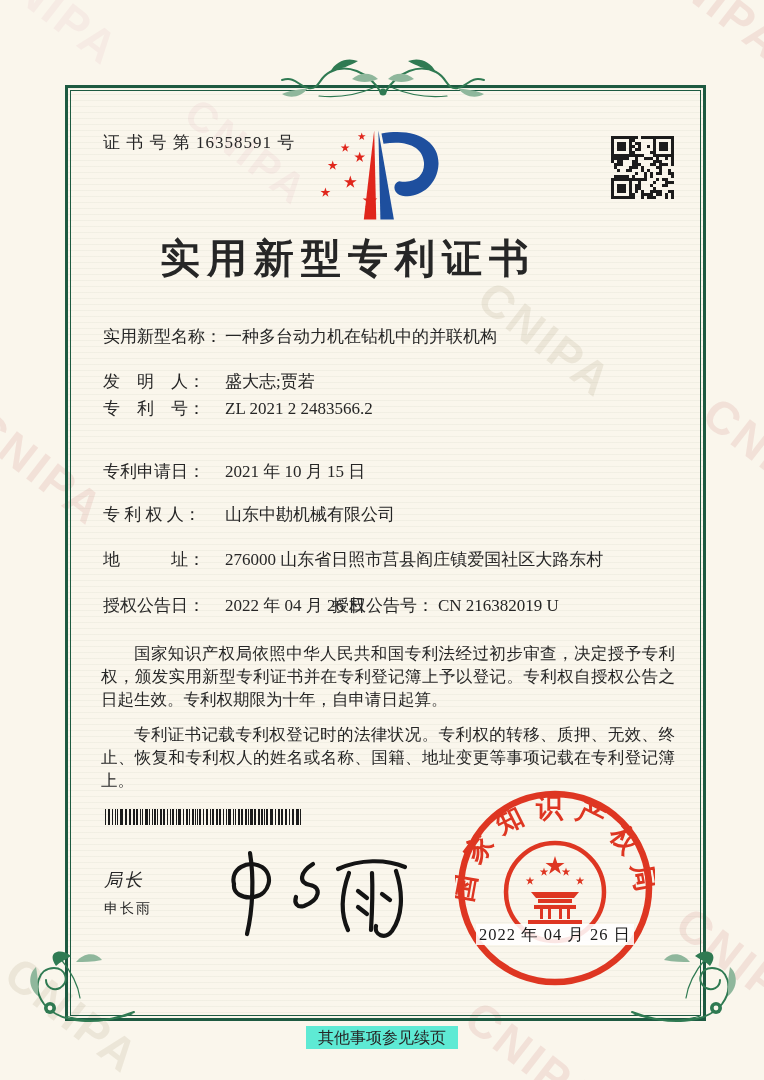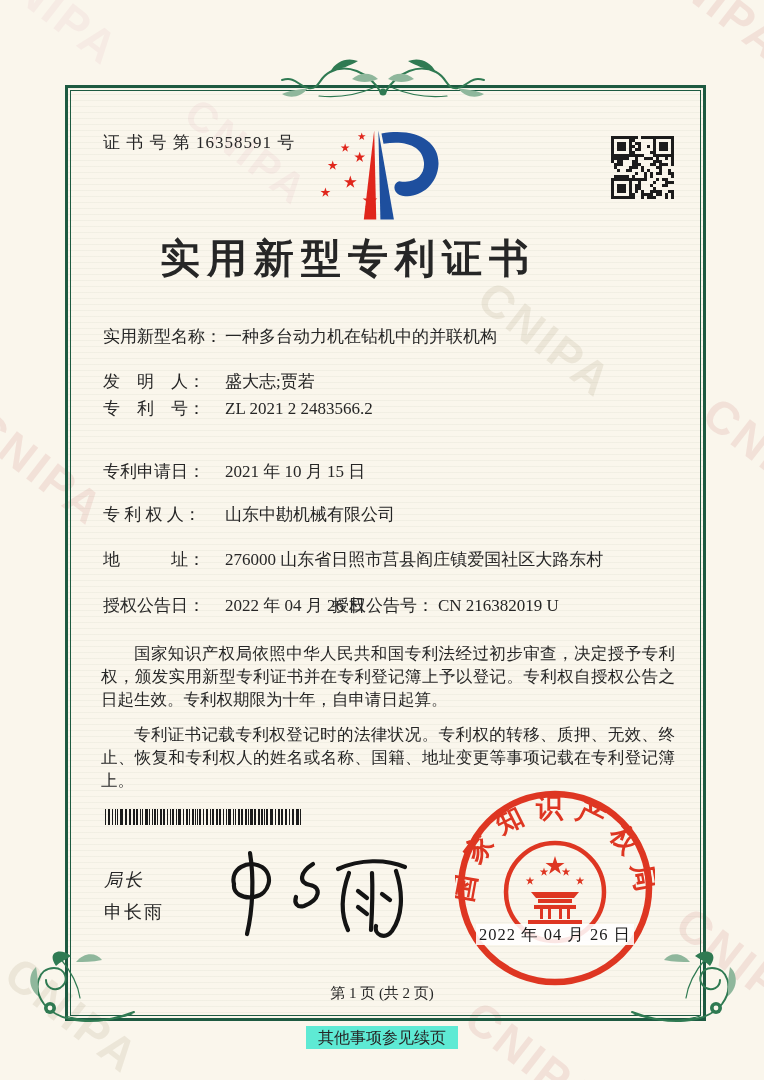--- a/index.html
+++ b/index.html
@@ -37,21 +37,21 @@
   .row .lab{display:inline-block;min-width:122px;}
   .grant{position:absolute;left:229px;top:0;}
   .grant .lab{min-width:0;margin-right:4px;}
   
   .paras{position:absolute;left:89px;top:630px;width:598px;z-index:2;font-size:16.5px;
          line-height:23px;text-align:justify;}
   .paras p{margin:12px;text-indent:2em;}
   
   .barcode{position:absolute;left:105px;top:809px;width:202px;height:16px;z-index:2;}
   .role{position:absolute;left:104px;top:868px;z-index:2;font-size:18px;letter-spacing:2px;font-style:italic;}
-  .name{position:absolute;left:104px;top:900px;z-index:2;font-size:18px;letter-spacing:2px;}
+  .name{position:absolute;left:104px;top:900px;z-index:2;font-size:14px;letter-spacing:2px;}
   .sig{position:absolute;left:220px;top:843px;width:200px;height:95px;z-index:3;}
   .sig path{stroke:#141414;stroke-width:4.2;fill:none;stroke-linecap:round;stroke-linejoin:round;}
   .seal{position:absolute;left:455px;top:788px;width:200px;height:200px;z-index:5;opacity:0.94;}
   .seal-date{position:absolute;left:452px;top:924px;width:206px;z-index:6;text-align:center;
              font-size:16.5px;letter-spacing:1px;color:#1a1a1a;}
   .seal-date span{background:rgba(255,255,255,0.88);padding:1px 3px;}
   .pageinfo{position:absolute;left:0;top:984px;width:764px;z-index:2;text-align:center;font-size:15px;}
   .note{position:absolute;left:0;top:1028px;width:764px;z-index:2;text-align:center;font-size:16px;}
   .note span{background:#5eead4;padding:3px 12px;}
 </style>
@@ -494,16 +494,15 @@
       <path d="M-21,13 L21,13 L21,17 L-21,17 Z"></path>
       <rect x="-15" y="17" width="3" height="10"></rect>
       <rect x="-7" y="17" width="3" height="10"></rect>
       <rect x="4" y="17" width="3" height="10"></rect>
       <rect x="12" y="17" width="3" height="10"></rect>
       <path d="M-27,28 L27,28 L27,32 L-27,32 Z"></path>
     </g>
   </svg>
   <div class="seal-date"><span>2022 年 04 月 26 日</span></div>
 
-  <div class="pageinfo">第 1 页 (共 2 页)</div>
   <div class="note"><span>其他事项参见续页</span></div>
 
 </div>
 
 </body></html>

